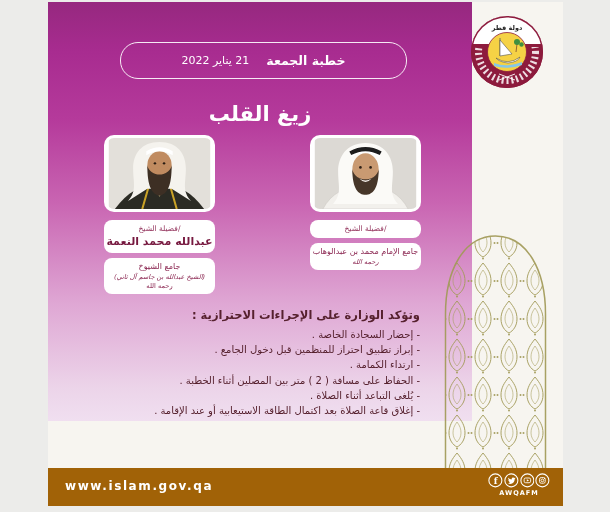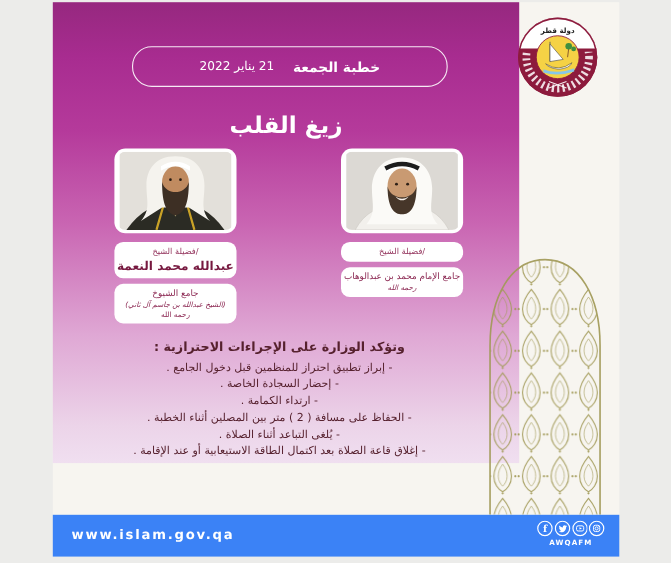--- a/index.html
+++ b/index.html
@@ -24,28 +24,28 @@
   .photo{height:77px;background:#fff;border-radius:10px;padding:3px;box-sizing:border-box;overflow:hidden;}
   .photo svg{width:100%;height:100%;border-radius:7px;display:block;}
   .namebox{margin-top:8px;background:#fff;border-radius:8px;padding:4px 2px 5px;text-align:center;}
   .honorific{font-size:7.5px;color:#93335c;}
   .pname{font-size:11px;font-weight:bold;color:#76183f;margin-top:2px;}
   .mosquebox{margin-top:5px;background:#fff;border-radius:8px;padding:4px 2px;text-align:center;color:#8a2550;}
   .mline1{font-size:8px;font-weight:normal;}
   .mline2{font-size:6.6px;margin-top:2px;font-style:italic;}
   .mline3{font-size:6.6px;margin-top:1px;}
   
-  .measures{position:absolute;left:40px;top:306px;width:332px;direction:rtl;text-align:center;color:#56212e;}
+  .measures{position:absolute;left:40px;top:306px;width:332px;direction:rtl;text-align:right;color:#56212e;}
   .m-head{font-size:11.5px;font-weight:bold;margin-bottom:5px;}
   .m-item{font-size:10px;line-height:15.2px;}
   
   .emblem{position:absolute;left:421px;top:12px;width:76px;height:76px;}
   .arch{position:absolute;left:396px;top:220px;width:103px;height:246px;opacity:.92;}
   
-  .footer{position:absolute;left:0;top:466px;width:515px;height:38px;background:#3b82f6;}
+  .footer{position:absolute;left:0;top:466px;width:515px;height:38px;background:#a16207;}
   .website{position:absolute;left:17px;top:11px;color:#fff;font-size:12px;font-weight:bold;letter-spacing:1.6px;cursor:pointer;}
   .social{position:absolute;left:440px;top:5px;width:62px;text-align:center;}
   .icons{display:flex;gap:1px;justify-content:center;}
   .icons span{display:inline-block;width:15px;height:15px;cursor:pointer;}
   .handle{color:#fff;font-size:6.5px;letter-spacing:1px;margin-top:1px;font-weight:bold;}
 </style>
 </head>
 <body>
 
 <div class="page">
@@ -105,22 +105,22 @@
         </div>
         <div class="mosquebox">
           <div class="mline1">جامع الشيوخ</div>
           <div class="mline2">(الشيخ عبدالله بن جاسم آل ثاني)</div>
           <div class="mline3">رحمه الله</div>
         </div>
       </div>
 
       <div class="measures" dir="rtl">
         <div class="m-head">وتؤكد الوزارة على الإجراءات الاحترازية :</div>
+        <div class="m-item">- إحضار السجادة الخاصة .</div>
         <div class="m-item">- إبراز تطبيق احتراز للمنظمين قبل دخول الجامع .</div>
-        <div class="m-item">- إحضار السجادة الخاصة .</div>
         <div class="m-item">- ارتداء الكمامة .</div>
         <div class="m-item">- الحفاظ على مسافة ( 2 ) متر بين المصلين أثناء الخطبة .</div>
         <div class="m-item">- يُلغى التباعد أثناء الصلاة .</div>
         <div class="m-item">- إغلاق قاعة الصلاة بعد اكتمال الطاقة الاستيعابية أو عند الإقامة .</div>
       </div>
     </div>
 
     <svg class="arch" viewBox="0 0 103 246">
       <defs>
         <pattern id="dmk" width="26" height="38" patternUnits="userSpaceOnUse">

